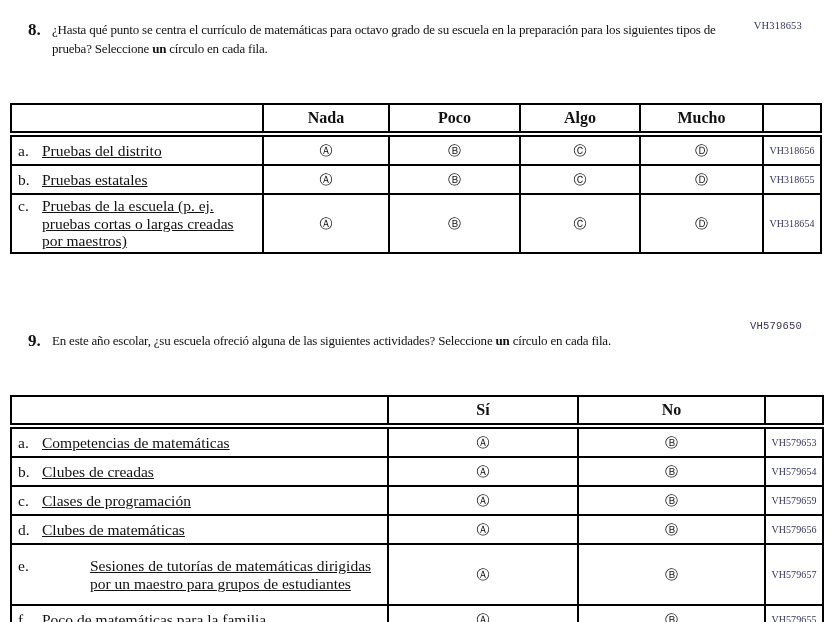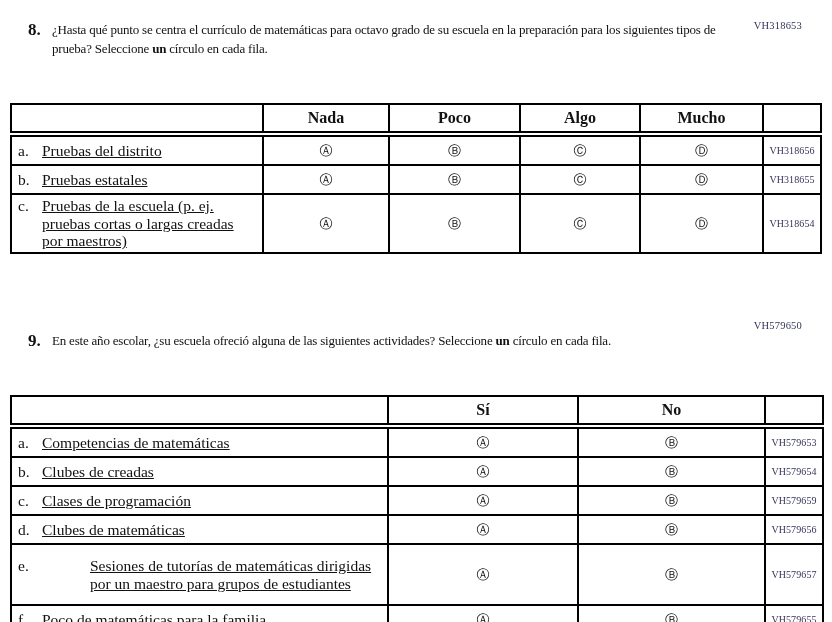--- a/index.html
+++ b/index.html
@@ -16,21 +16,21 @@
 
   
   .acc-code {
     position: absolute;
     right: 30px;
     font-size: 10.5px;
     color: #34345a;
     letter-spacing: 0.2px;
   }
   #q8-code { top: 4px; margin-top: 16px; }
-  #q9-code { top: 320px; }
+  #q9-code { top: 320px; font-family: Liberation Mono, monospace; }
 
   
   .question {
     position: absolute;
     left: 28px;
     display: flex;
     align-items: flex-start;
   }
   #q8 { top: 20px; }
   #q9 { top: 331px; }

